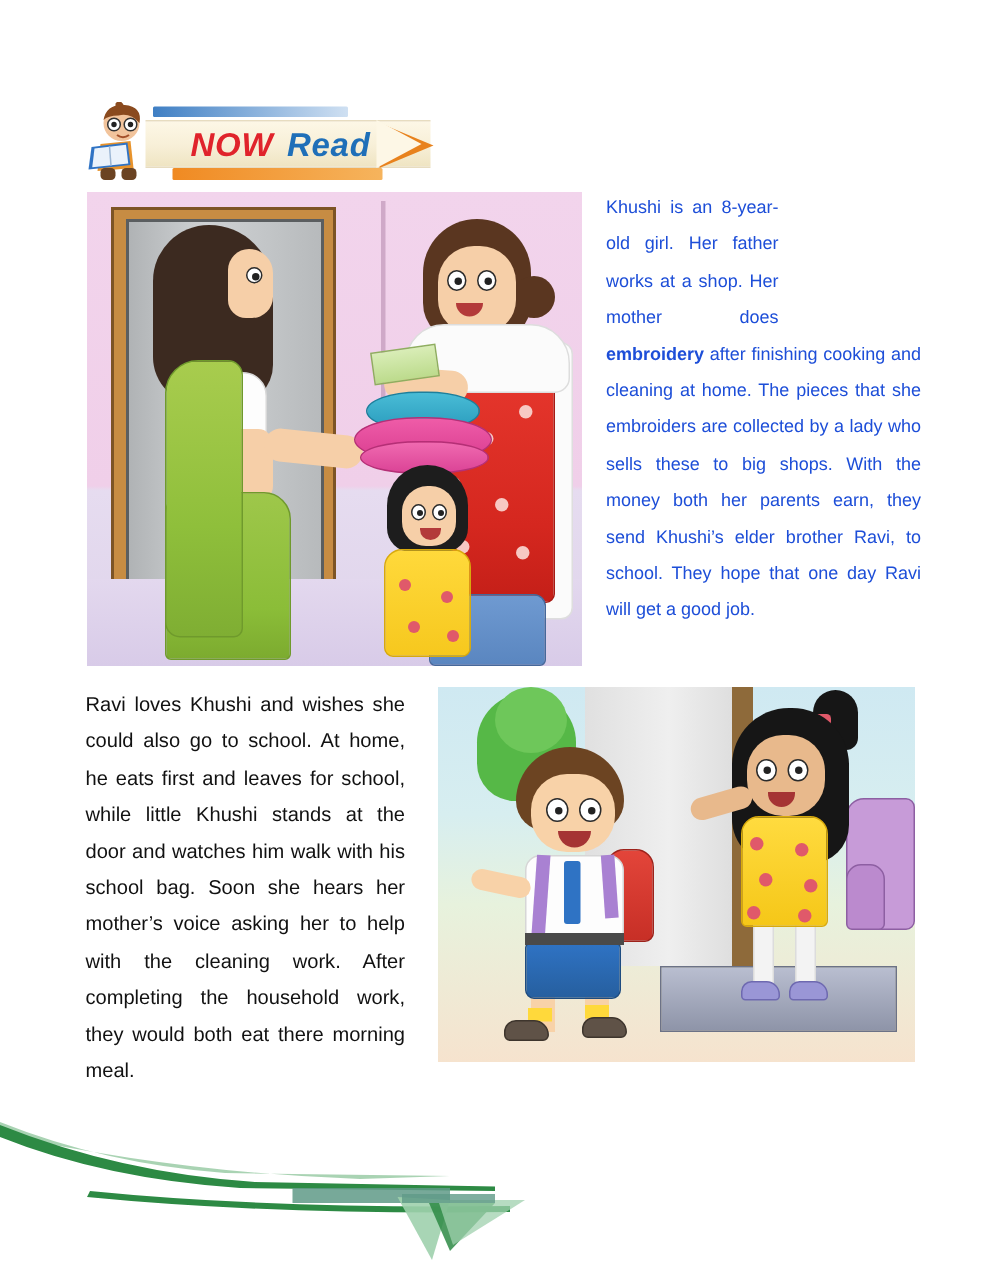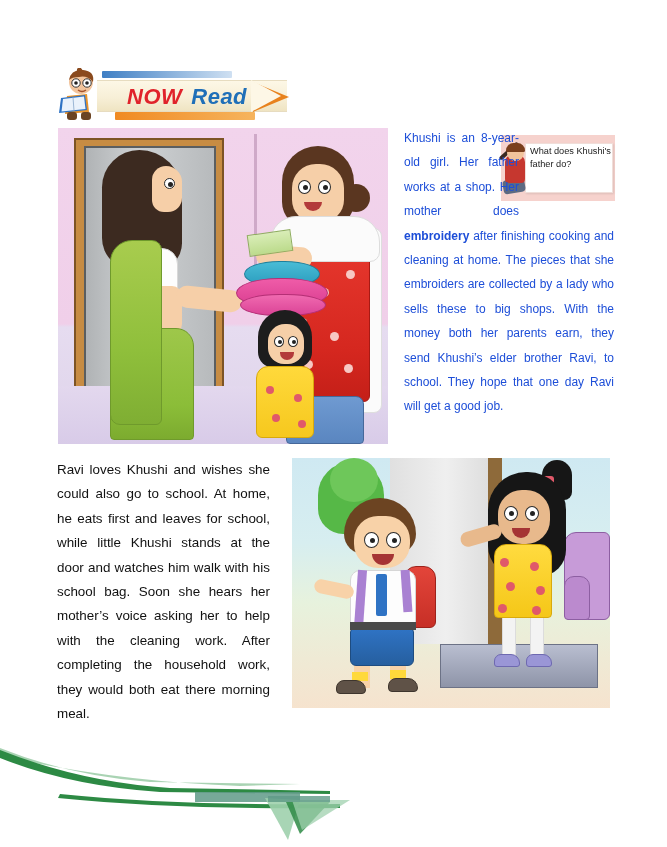--- a/index.html
+++ b/index.html
@@ -669,32 +669,20 @@
     <div class="i1-g-eye1"></div>
     <div class="i1-g-eye2"></div>
     <div class="i1-g-mouth"></div>
     <div class="i1-g-dress"></div>
     <div class="i1-dot" style="left:208px;top:258px;"></div>
     <div class="i1-dot" style="left:236px;top:266px;"></div>
     <div class="i1-dot" style="left:214px;top:286px;"></div>
     <div class="i1-dot" style="left:240px;top:292px;"></div>
   </div>
 
-  <div class="qbox">
-    <div class="qbox-back"></div>
-    <div class="qbox-note"></div>
-    <div class="qbox-char">
-      <div class="qc-arm"></div>
-      <div class="qc-legs"></div>
-      <div class="qc-body"></div>
-      <div class="qc-head"></div>
-      <div class="qc-hair"></div>
-    </div>
-    <div class="qbox-text">What does Khushi's father do?</div>
-  </div>
 
   <div class="text-right">
     <div class="shape-pad"></div>
     <span>Khushi is an 8-year-old girl. Her father works </span><span>at a shop. Her mother does </span><b>embroidery</b><span> after finishing cooking and cleaning at home. The pieces that she embroiders are collected by a lady who sells these to big shops. With the money both her parents earn, they send Khushi’s elder brother Ravi, to school. They hope that one day Ravi will get a good job.</span>
   </div>
 
   <div class="text-left">
     <span>Ravi loves Khushi and wishes she could also go to school. At home, he eats first and leaves for school, while little Khushi stands at the door and watches him walk with his school bag. Soon she hears her mother’s voice asking her to help with the cleaning work. After completing the household work, they would both eat there morning meal.</span>
   </div>
 

